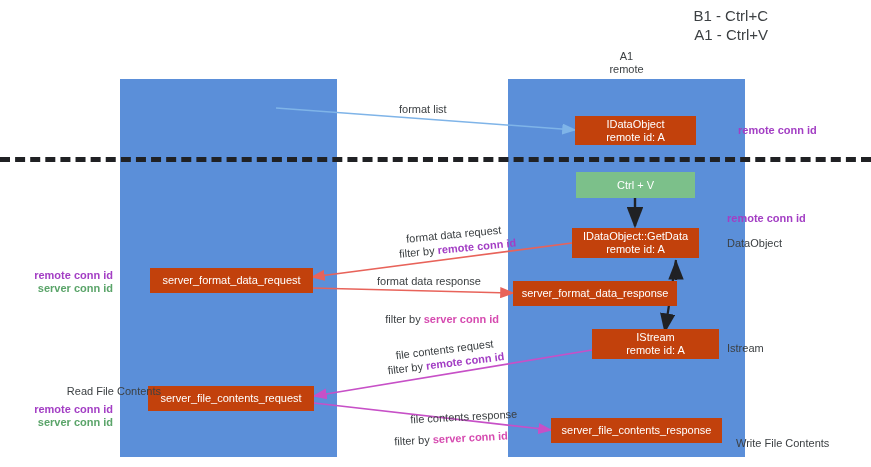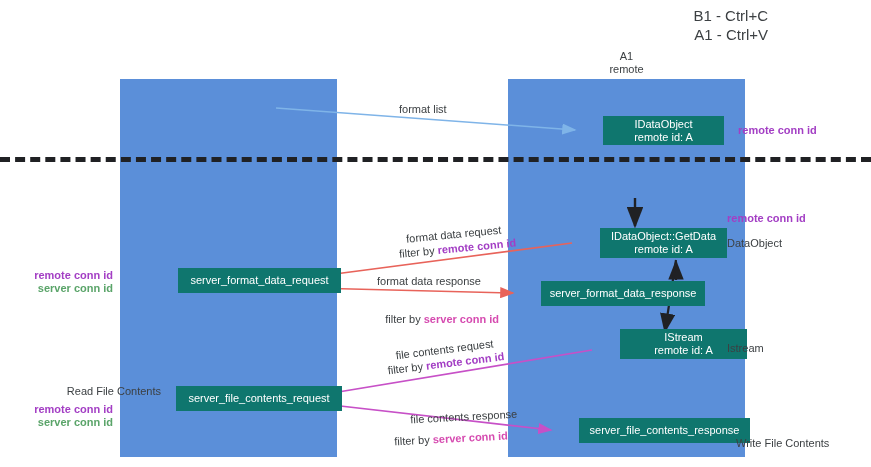--- a/index.html
+++ b/index.html
@@ -30,21 +30,21 @@
   .lane{position:absolute;background:#5b8fd9;}
 
   
   .box{
     position:absolute;
     display:flex;align-items:center;justify-content:center;
     text-align:center;color:#ffffff;font-size:11px;line-height:13px;
     white-space:pre-line;box-sizing:border-box;
   }
   .box.green{background:#7cc08a;}
-  .box.orange{background:#0f766e;margin-left:28px;}
+  .box.orange{background:#c2410c;}
 
   
   .lbl{position:absolute;font-size:11px;line-height:14px;color:#3c4043;white-space:pre;}
   .lbl.purple{color:#a33ec4;font-weight:bold;}
   .lbl.green{color:#5aa469;font-weight:bold;}
   .lbl.plain{color:#3c4043;}
   .lbl.right{text-align:right;}
 
   
   .lbl .hl-purple{color:#a33ec4;font-weight:bold;}
@@ -107,20 +107,21 @@
   <div class="divider"></div>
 
 
   <div class="box orange" style="left:150px;top:268px;width:163px;height:25px;">server_format_data_request</div>
 
   <div class="box orange" style="left:148px;top:386px;width:166px;height:25px;">server_file_contents_request</div>
 
   <div class="box orange" style="left:575px;top:116px;width:121px;height:29px;">IDataObject
 remote id: A</div>
 
+  <div class="box green" style="left:576px;top:172px;width:119px;height:26px;">Ctrl + V</div>
 
   <div class="box orange" style="left:572px;top:228px;width:127px;height:30px;">IDataObject::GetData
 remote id: A</div>
 
   <div class="box orange" style="left:513px;top:281px;width:164px;height:25px;">server_format_data_response</div>
 
   <div class="box orange" style="left:592px;top:329px;width:127px;height:30px;">IStream
 remote id: A</div>
 
   <div class="box orange" style="left:551px;top:418px;width:171px;height:25px;">server_file_contents_response</div>

